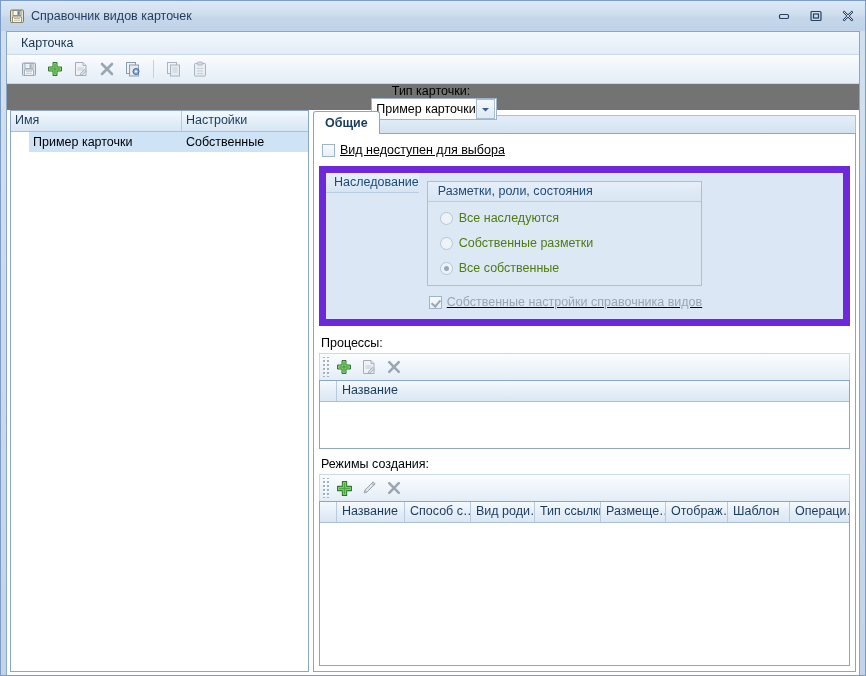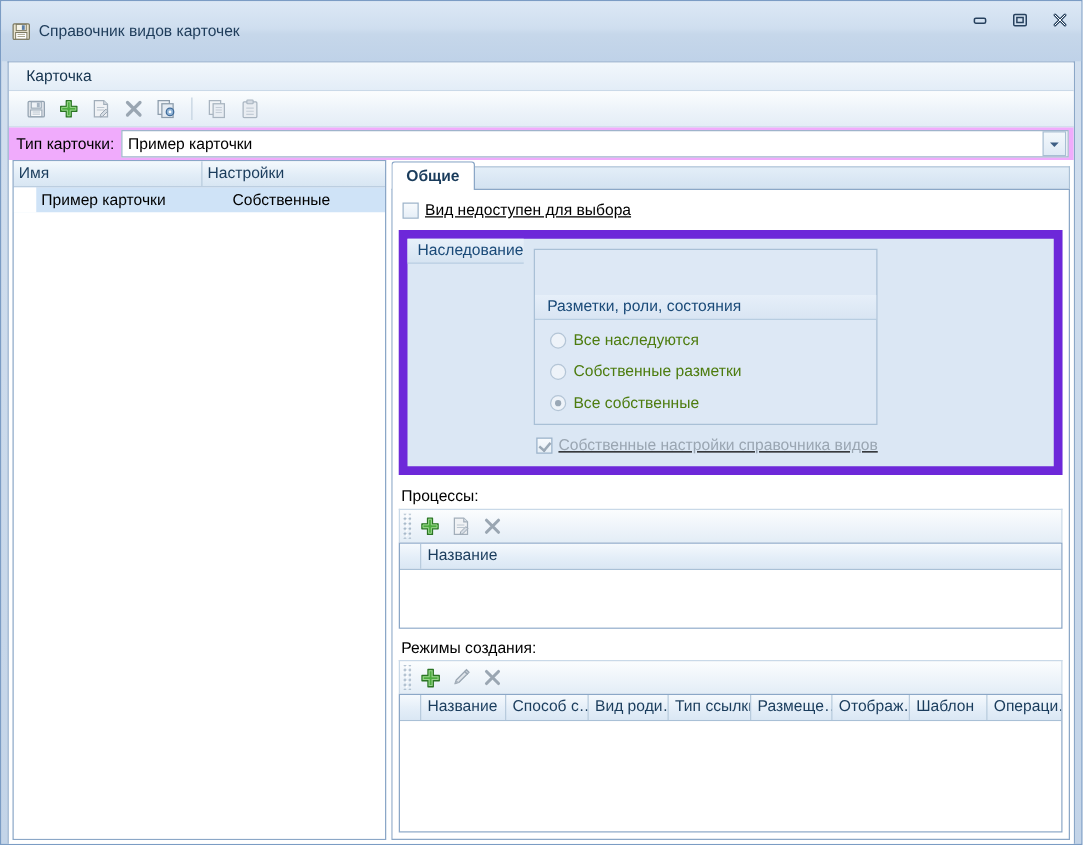--- a/index.html
+++ b/index.html
@@ -19,21 +19,21 @@
     width: 866px; height: 676px;
     box-sizing: border-box;
     background: linear-gradient(to bottom, #d3e0ef 0%, #c3d4e8 100%);
     border: 1px solid #7b9cc4;
     display: flex;
     flex-direction: column;
   }
 
   
   .titlebar {
-    height: 48px;
+    height: 30px;
     min-height: 30px;
     display: flex;
     align-items: center;
     padding: 0 2px 0 8px;
     background: linear-gradient(to bottom, #dce8f5 0%, #cfdeef 45%, #c6d7ea 55%, #bfd2e8 100%);
     position: relative;
   }
   .title-icon { width: 16px; height: 16px; margin-right: 6px; position: relative; flex: none; }
   .title-text {
     font-size: 12.5px;
@@ -95,21 +95,22 @@
     background: #c3d2e0;
     margin: 0 5px;
   }
 
   
   .typerow {
     height: 26px; min-height: 26px;
     display: flex;
     align-items: center;
     padding: 0 4px 0 6px;
-    background: #f0abfc;
+    background: #737373;
+    flex-direction: column;
   }
   .typelabel { font-size: 12.5px; color: #000; margin-right: 6px; white-space: nowrap; }
   .combo {
     flex: 1;
     height: 20px;
     border: 1px solid #9fb4cb;
     background: #ffffff;
     display: flex;
     align-items: center;
     position: relative;
@@ -279,21 +280,20 @@
     background: #dde8f5;
     margin-bottom: 7px;
   }
   .ib-title {
     height: 19px; line-height: 19px;
     padding-left: 10px;
     font-size: 12.5px;
     color: #1a4a78;
     border-bottom: 1px solid #b8cde1;
     background: linear-gradient(to bottom, #e6eff9 0%, #d9e5f3 100%);
-    margin-top: 36px;
   }
   .ib-body { padding: 7px 0 8px 0; }
   .radiorow { display: flex; align-items: center; height: 18px; margin: 0 0 7px 12px; }
   .radiorow:last-child { margin-bottom: 0; }
   .radio {
     width: 13px; height: 13px;
     border-radius: 50%;
     box-sizing: border-box;
     border: 1px solid #b4c5d6;
     background: #eef3f9;
@@ -499,21 +499,21 @@
             <path d="M1 2 L8 2 L4.5 5.6 Z" fill="#3d5e84"></path>
           </svg>
         </span>
       </div>
     </div>
 
     <div class="body">
 
       <div class="leftpanel">
         <div class="grid-header">
-          <div class="gh-cell" style="width:151px">Имя</div>
+          <div class="gh-cell" style="width:171px">Имя</div>
           <div class="gh-cell" style="flex:1;border-right:none">Настройки</div>
         </div>
         <div class="grid-row selected">
           <div class="gr-indent"></div>
           <div class="gr-cell" style="width:153px">Пример карточки</div>
           <div class="gr-cell" style="flex:1">Собственные</div>
         </div>
         <div class="grid-fill"></div>
       </div>
 

